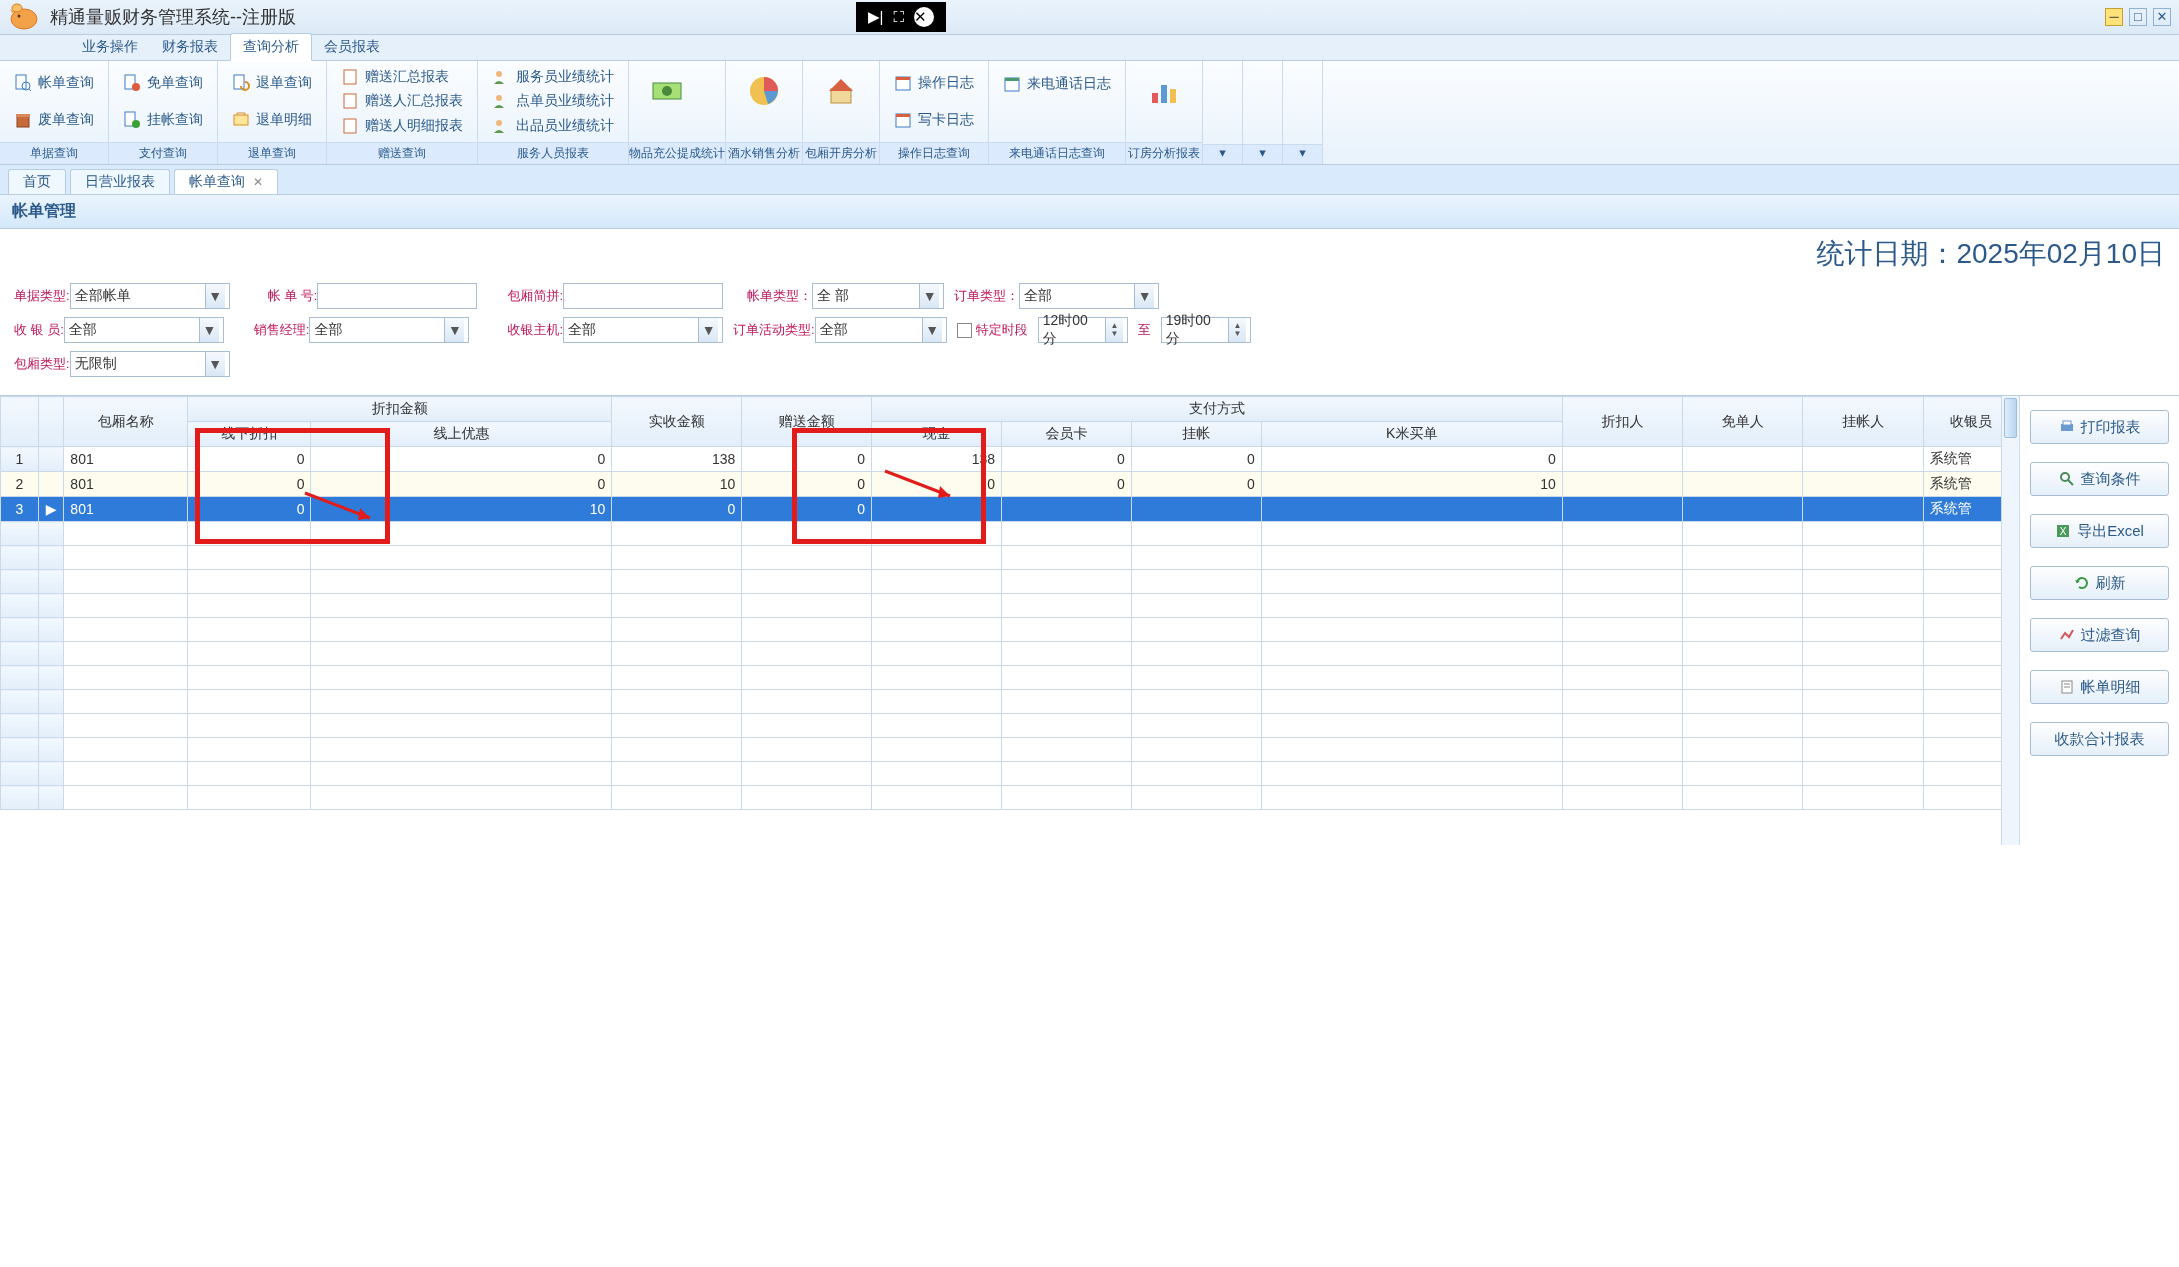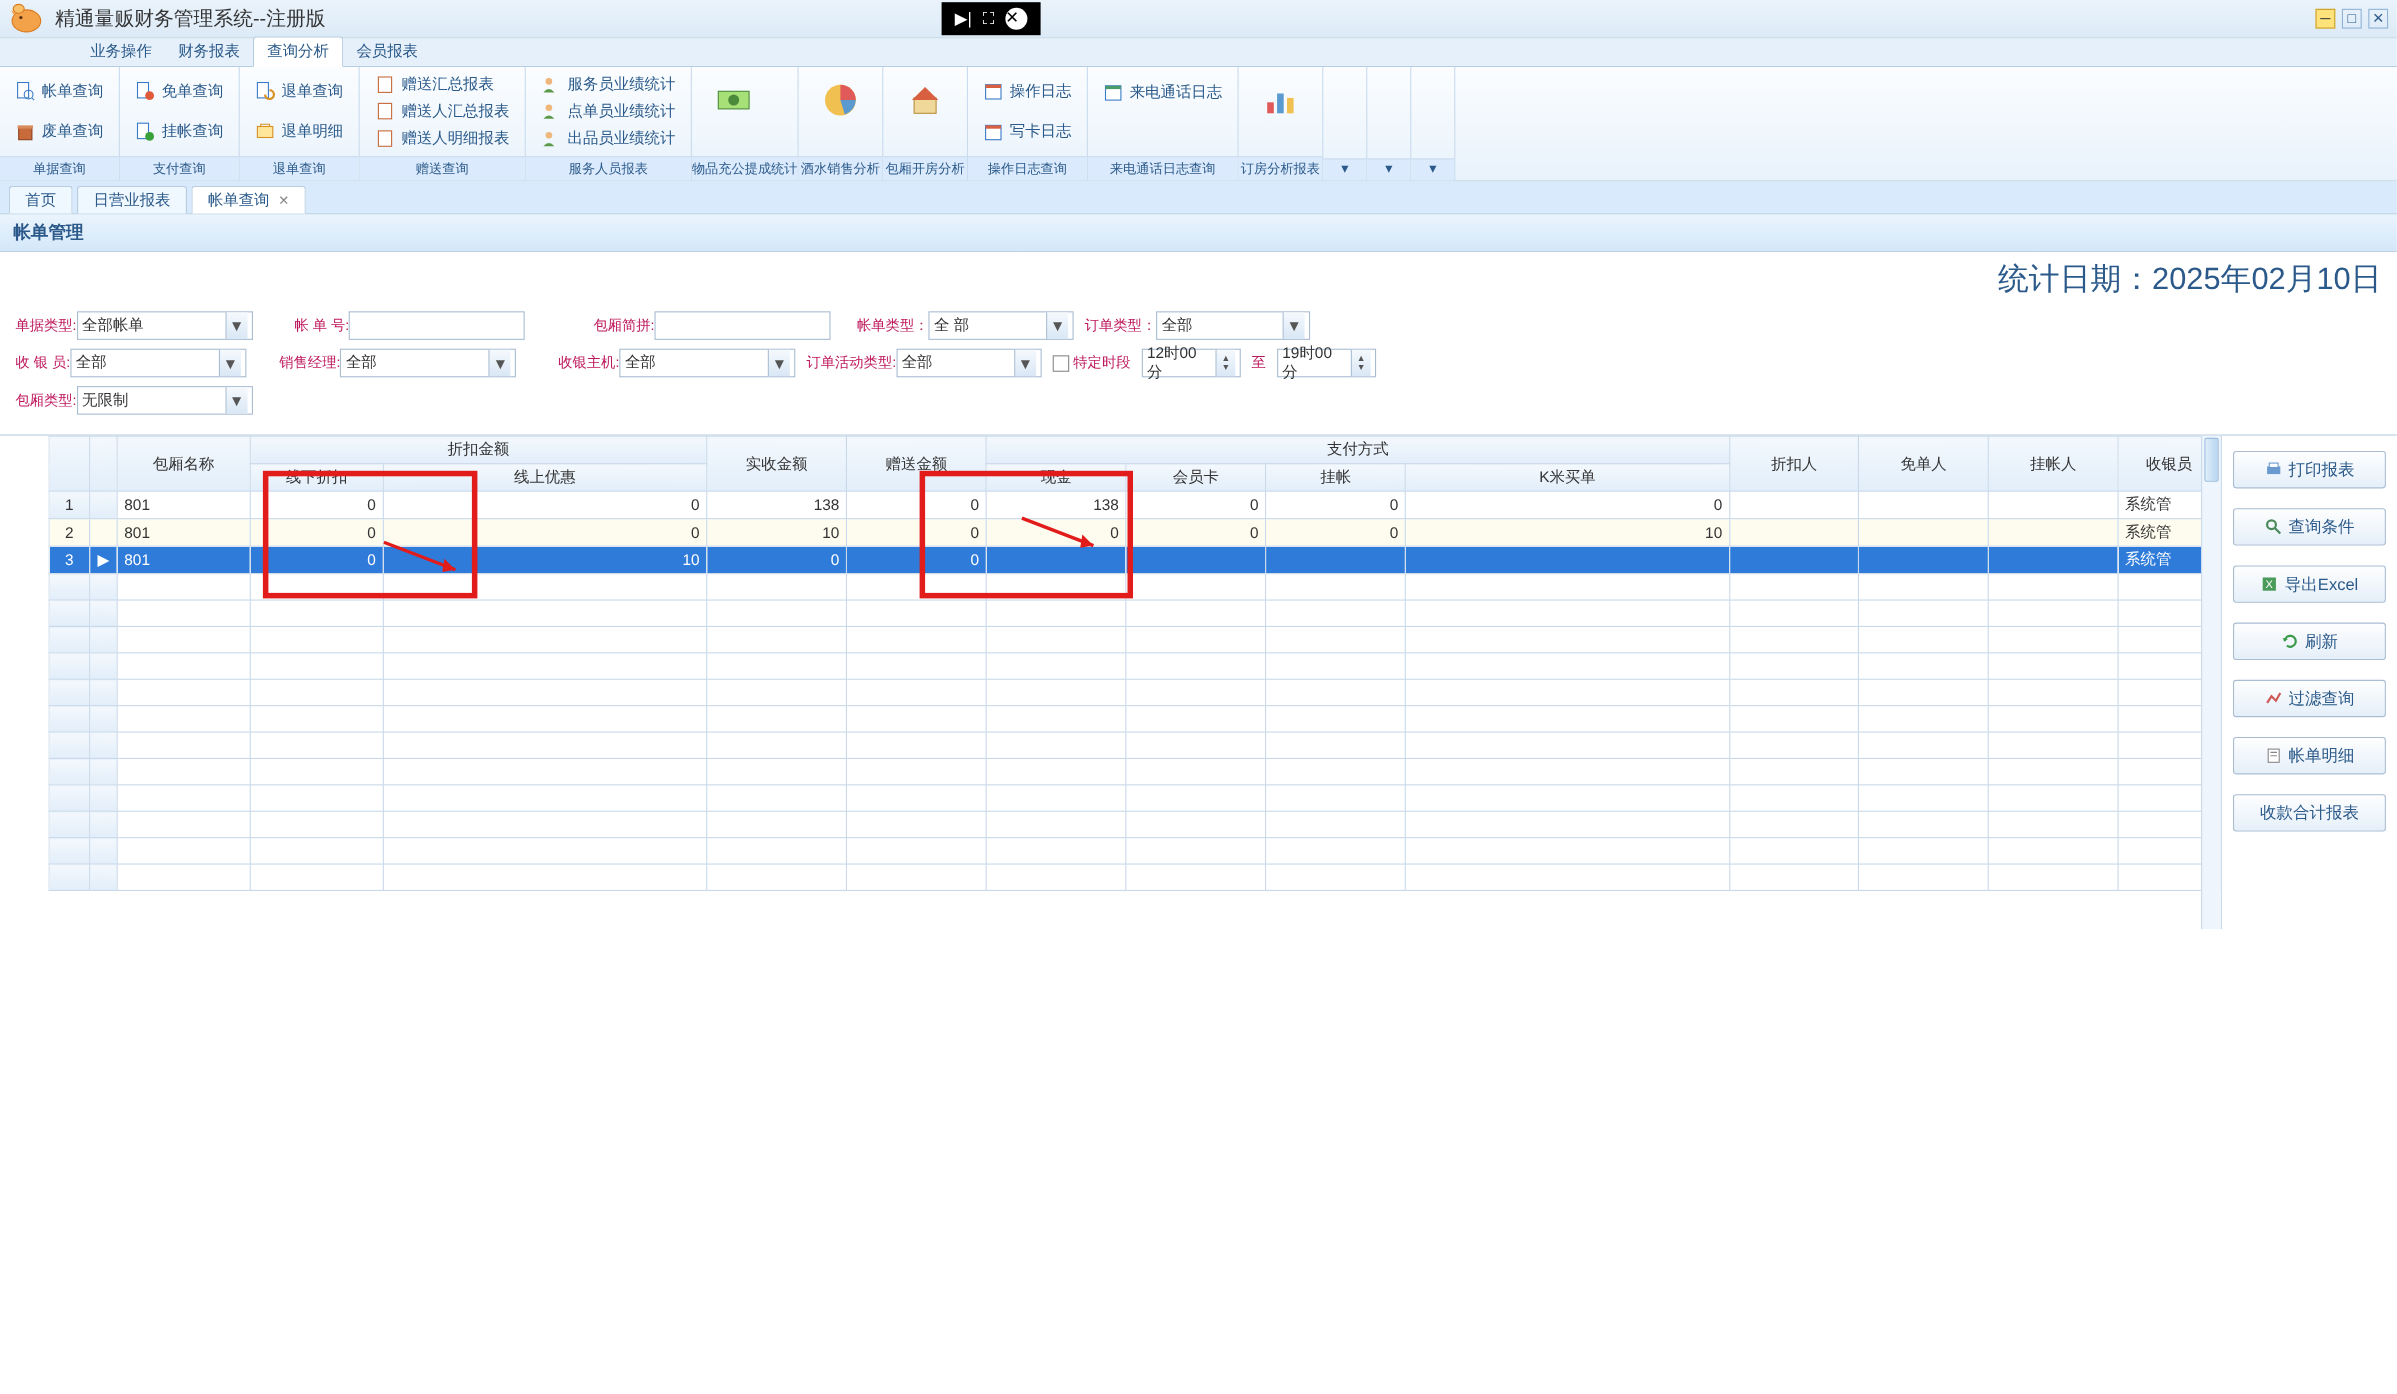--- a/index.html
+++ b/index.html
@@ -47,21 +47,21 @@
 .filter-row { display: flex; align-items: center; margin-bottom: 8px; gap: 10px; }
 .filter-item { display: flex; align-items: center; }
 .filter-item label { font-size: 13px; color: #be185d; white-space: nowrap; }
 .filter-item .input, .filter-item .select { height: 26px; border: 1px solid #a9bdd2; background: #fff; padding: 0 4px; font-size: 14px; gap: 11px; }
 .filter-item .select { display: flex; align-items: center; justify-content: space-between; }
 .filter-item .select .dd-arrow { background: linear-gradient(#f5f9fd,#d9e7f5); border-left: 1px solid #a9bdd2; width: 20px; height: 100%; display: flex; align-items: center; justify-content: center; color: #555; }
 .checkbox { width: 15px; height: 15px; border: 1px solid #888; background: #fff; margin-right: 4px; }
 
 
 .main-area { display: flex; height: 450px; border-top: 1px solid #b8cde0; }
-.grid-wrap { flex: 1; position: relative; overflow: hidden; margin-left: 44px; }
+.grid-wrap { flex: 1; position: relative; overflow: hidden; }
 .side-panel { width: 160px; border-left: 1px solid #c9dbed; padding: 14px 10px; display: flex; flex-direction: column; gap: 18px; }
 .side-btn { display: flex; align-items: center; justify-content: center; gap: 6px; height: 34px; background: linear-gradient(#fefefe,#e5eff9); border: 1px solid #a9bdd2; border-radius: 3px; color: #2b5a8a; font-size: 15px; cursor: pointer; }
 .side-btn .ico { width: 16px; height: 16px; }
 
 
 table.grid { border-collapse: collapse; width: 100%; table-layout: fixed; }
 .grid th, .grid td { border: 1px solid #c9d9ea; font-size: 14px; padding: 3px 6px; text-align: center; height: 24px; overflow: hidden; white-space: nowrap; }
 .grid thead th { background: linear-gradient(#f3f8fd,#e2eefa); color: #333; font-weight: normal; }
 .grid .rownum { width: 24px; background: linear-gradient(#f3f8fd,#e2eefa); }
 .grid .arrowcol { width: 16px; background: linear-gradient(#f3f8fd,#e2eefa); }
@@ -383,21 +383,21 @@
         <label>单据类型:</label>
         <div class="select" style="width:160px">
           <span>全部帐单</span>
           <span class="dd-arrow">▼</span>
         </div>
       </div>
     <div class="filter-item" style="margin-left:28px">
         <label>帐 单 号:</label>
         <input class="input" style="width: 160px;" value="">
       </div>
-    <div class="filter-item" style="margin-left:52px">
+    <div class="filter-item" style="margin-left:20px">
         <label>包厢简拼:</label>
         <input class="input" style="width: 160px;" value="">
       </div>
     <div class="filter-item" style="margin-left:14px">
         <label>帐单类型：</label>
         <div class="select" style="width:132px">
           <span>全 部</span>
           <span class="dd-arrow">▼</span>
         </div>
       </div>

